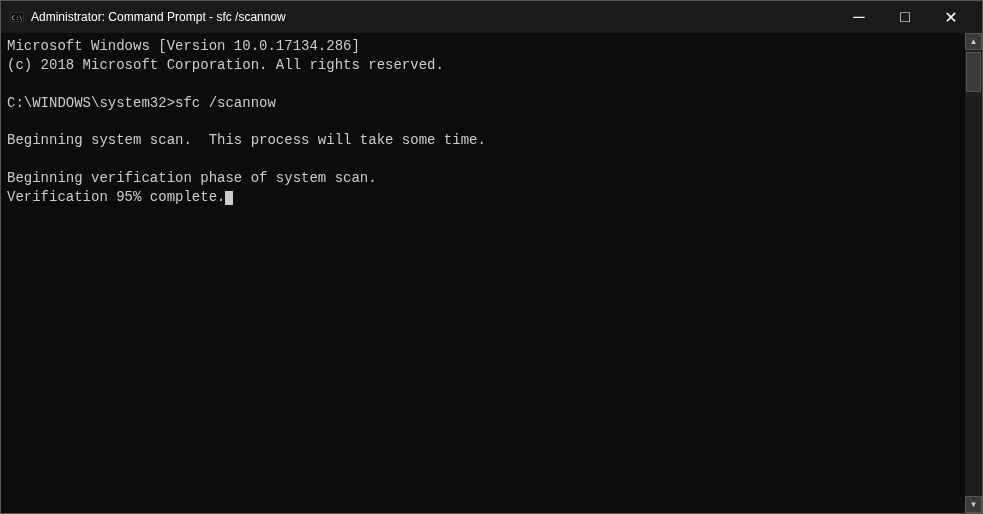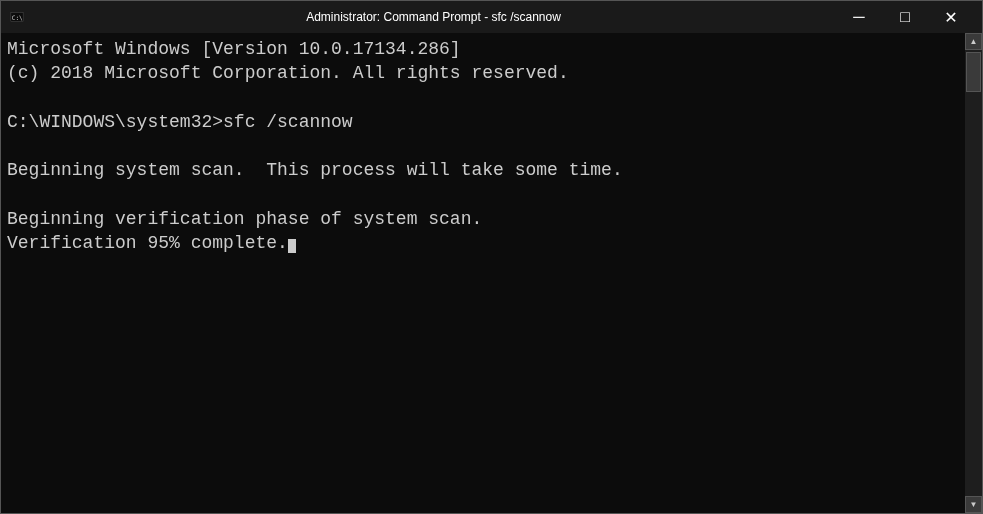--- a/index.html
+++ b/index.html
@@ -47,21 +47,20 @@
     .title-bar-icon svg {
       width: 14px;
       height: 14px;
     }
 
     .title-bar-text {
       flex: 1;
       color: #ffffff;
       font-size: 12px;
       font-family: 'Segoe UI', sans-serif;
-      text-align: center;
     }
 
     .title-bar-controls {
       display: flex;
       gap: 0;
     }
 
     .title-bar-btn {
       width: 46px;
       height: 32px;
@@ -85,21 +84,21 @@
 
     .console-content {
       flex: 1;
       padding: 4px 6px;
       overflow: hidden;
     }
 
     .console-text {
       color: #cccccc;
       font-family: 'Lucida Console', 'Courier New', monospace;
-      font-size: 18px;
+      font-size: 14px;
       line-height: 1.35;
       white-space: pre;
     }
 
     .cursor {
       display: inline-block;
       width: 8px;
       height: 14px;
       background: #cccccc;
       vertical-align: text-bottom;

